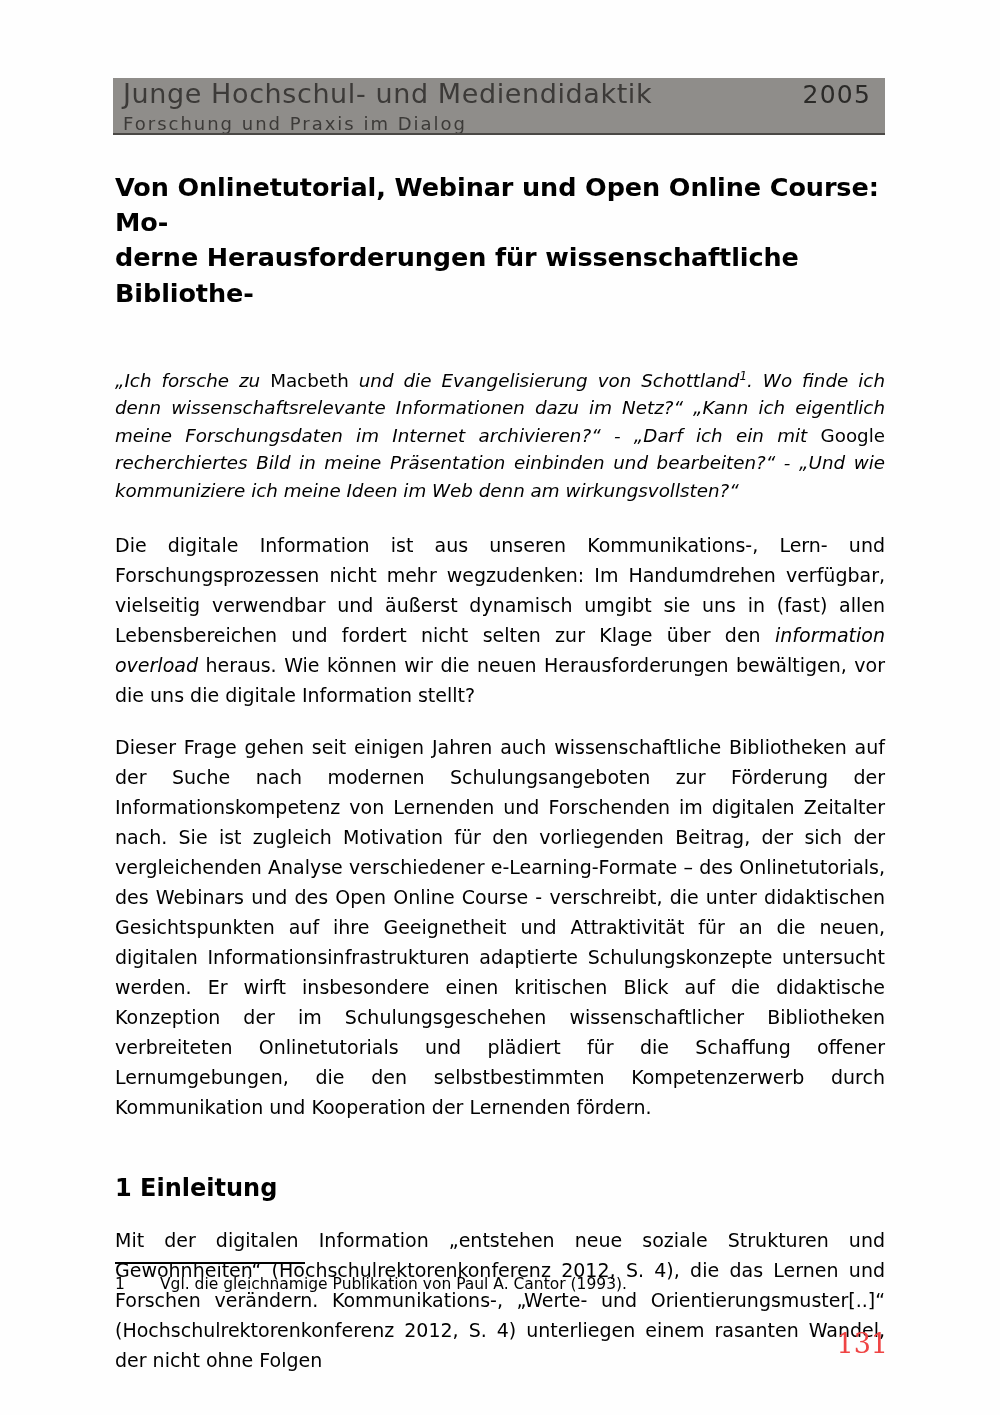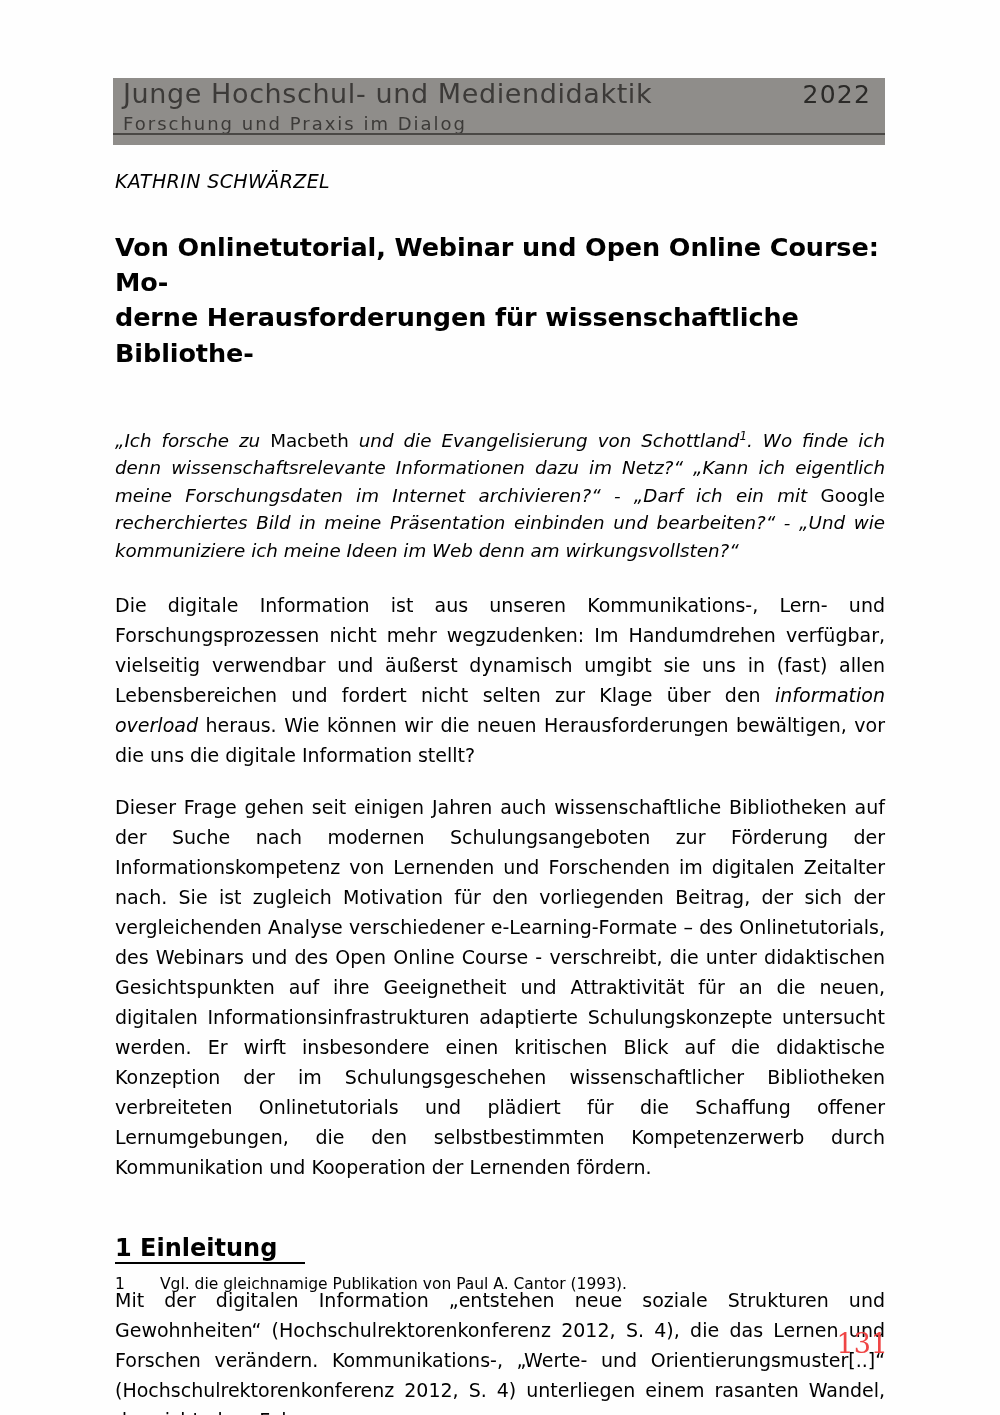--- a/index.html
+++ b/index.html
@@ -21,21 +21,21 @@
     inset: 0;
     background: #fefefe;
   }
 
   
   .header-bar {
     position: absolute;
     left: 113px;
     top: 78px;
     width: 772px;
-    height: 67px;
+    height: 56px;
     background: #8f8d8a;
     box-sizing: border-box;
     padding: 2px 14px 0 10px;
   }
   .header-row {
     display: flex;
     align-items: baseline;
     justify-content: space-between;
     height: 34px;
   }
@@ -155,29 +155,28 @@
   }
 </style>
 </head>
 <body>
 
 <div class="page">
 
   <div class="header-bar">
     <div class="header-row">
       <span class="header-title">Junge Hochschul- und Mediendidaktik</span>
-      <span class="header-year">2022</span>
+      <span class="header-year">2005</span>
     </div>
     <div class="header-sub">Forschung und Praxis im Dialog</div>
   </div>
   <div class="header-underline"></div>
 
   <div class="col">
 
-    <div class="author">KATHRIN SCHWÄRZEL</div>
 
     <h1 class="doc-title"><span>Von Onlinetutorial, Webinar und Open Online Course: Mo-</span><br><span>derne Herausforderungen für wissenschaftliche Bibliothe-</span><br></h1>
 
 
     <p class="quote"><span>„Ich forsche zu </span><span class="roman">Macbeth</span><span> und die Evangelisierung von Schottland</span><sup class="fn">1</sup><span>. Wo finde ich denn wissenschaftsrelevante Informationen dazu im Netz?“ „Kann ich eigentlich meine Forschungsdaten im Internet archivieren?“ - „Darf ich ein mit </span><span class="roman">Google</span><span> recherchiertes Bild in meine Präsentation einbinden und bearbeiten?“ - „Und wie kommuniziere ich meine Ideen im Web denn am wirkungsvollsten?“</span></p>
 
     <p class="body"><span>Die digitale Information ist aus unseren Kommunikations-, Lern- und Forschungsprozessen nicht mehr wegzudenken: Im Handumdrehen verfügbar, vielseitig verwendbar und äußerst dynamisch umgibt sie uns in (fast) allen Lebensbereichen und fordert nicht selten zur Klage über den </span><em class="it">information overload</em><span> heraus. Wie können wir die neuen Herausforderungen bewältigen, vor die uns die digitale Information stellt?</span></p>
 
     <p class="body">Dieser Frage gehen seit einigen Jahren auch wissenschaftliche Bibliotheken auf der Suche nach modernen Schulungsangeboten zur Förderung der Informationskompetenz von Lernenden und Forschenden im digitalen Zeitalter nach. Sie ist zugleich Motivation für den vorliegenden Beitrag, der sich der vergleichenden Analyse verschiedener e-Learning-Formate – des Onlinetutorials, des Webinars und des Open Online Course - verschreibt, die unter didaktischen Gesichtspunkten auf ihre Geeignetheit und Attraktivität für an die neuen, digitalen Informationsinfrastrukturen adaptierte Schulungskonzepte untersucht werden. Er wirft insbesondere einen kritischen Blick auf die didaktische Konzeption der im Schulungsgeschehen wissenschaftlicher Bibliotheken verbreiteten Onlinetutorials und plädiert für die Schaffung offener Lernumgebungen, die den selbstbestimmten Kompetenzerwerb durch Kommunikation und Kooperation der Lernenden fördern.</p>
 

